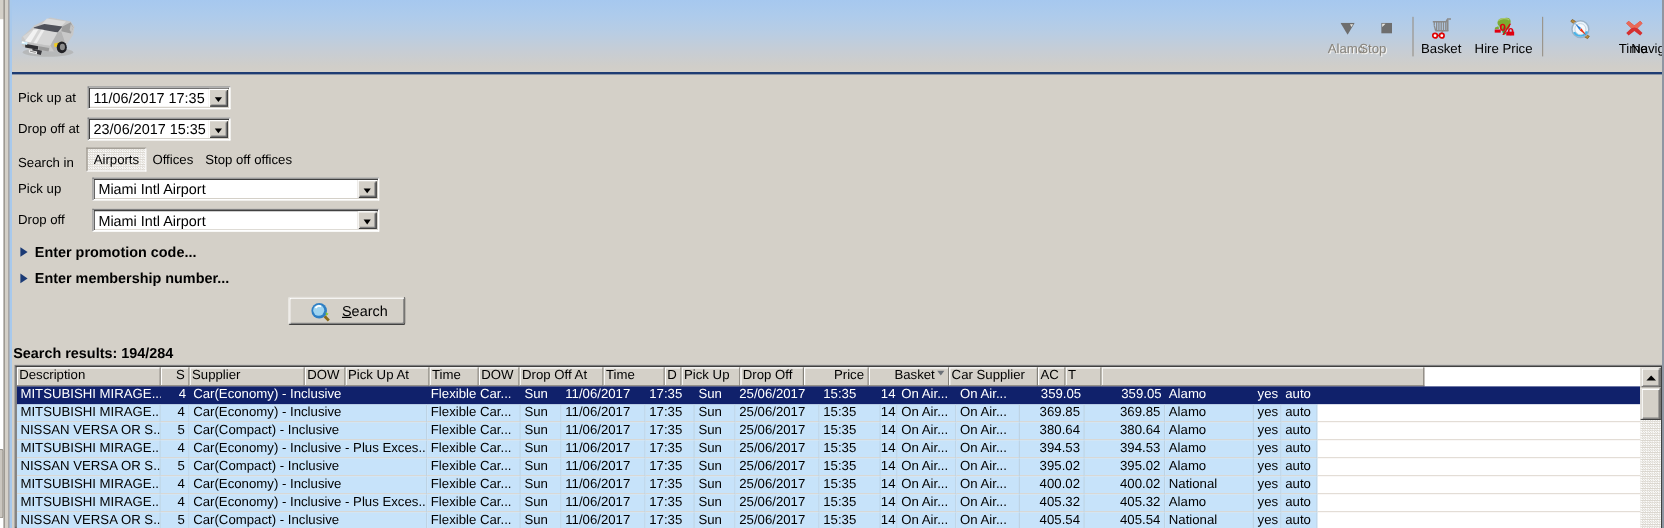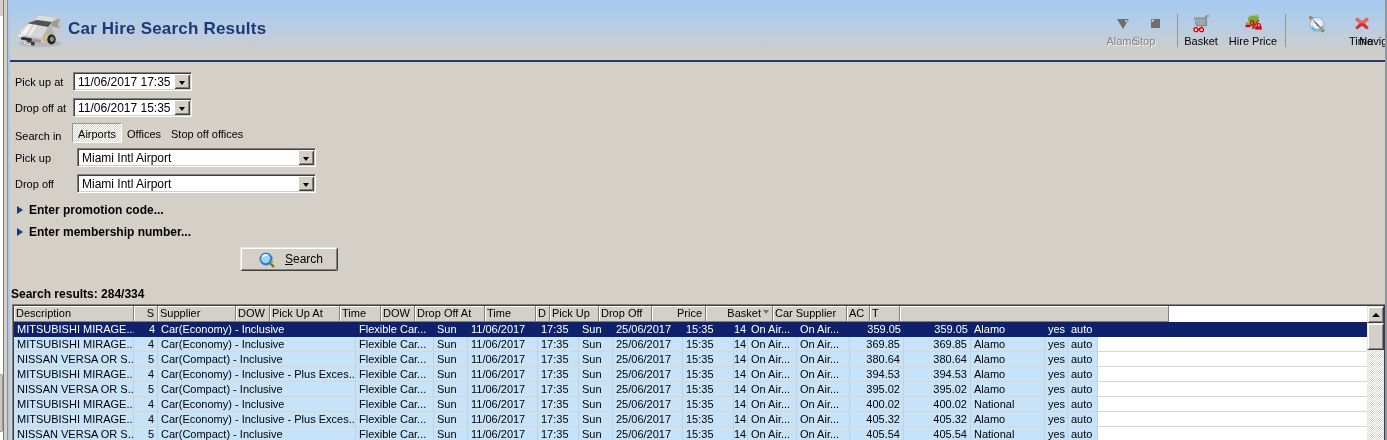--- a/index.html
+++ b/index.html
@@ -97,21 +97,20 @@
 <polygon points="3.4,22.5 5.5,22.9 5.3,24 3.2,23.6" fill="#ffffff"></polygon>
 <polygon points="30,24.2 37,22.8 37.5,26 30.5,27.4" fill="#f0cc20"></polygon>
 <polygon points="17.5,26.6 26,28 25.5,31 17,29.4" fill="#9a9a9a"></polygon>
 <ellipse cx="36.5" cy="27.5" rx="4.2" ry="4.9" fill="#222226"></ellipse>
 <ellipse cx="37" cy="27.2" rx="2.1" ry="2.7" fill="#8c8c8c"></ellipse>
 <polygon points="12,28.5 20,30.2 19,33.8 12,32" fill="#3a3a3e"></polygon>
 <polygon points="9,29.5 16,31 15.7,33.2 9.2,31.7" fill="#ececec"></polygon>
 <path d="M10 30.6 L14.8 31.7" stroke="#777" stroke-width="0.7"></path>
 </svg>
 
-<div id="title">Car Hire Search Results</div>
 <svg class="a" style="left:1107px;top:19px" width="12" height="10" viewBox="0 0 12 10">
       <path d="M0 0 H12 L6 10 Z" fill="#6e6e6e"></path>
       <path d="M8 1.2 L10.6 1.2 L9.2 3.6 Z" fill="#e8e6e0"></path>
     </svg>
 <div class="tblbl tbdis" style="left:1088px;width:48px">Alamo</div>
 <svg class="a" style="left:1141px;top:19px" width="9" height="9" viewBox="0 0 9 9">
       <rect width="9" height="9" fill="#6e6e6e"></rect>
       <path d="M0.8 0.8 H3.6 L0.8 3.6 Z" fill="#ece9e3"></path>
     </svg>
 <div class="tblbl tbdis" style="left:1110px;width:48px">Stop</div>
@@ -159,21 +158,21 @@
 <path d="M2.2 0.4 L7 4.2 L11.8 0.4 L13.8 2.4 L9.6 6.5 L7 6 L4.4 6.5 L0.2 2.4 Z" fill="#e96a58"></path>
 </svg>
 <div class="tblbl" style="left:1328px;width:46px">Time</div>
 <div class="lbl" style="left:5px;top:76px">Pick up at</div>
 <div class="combo" style="left:63px;top:72px;width:119px;height:19px">
       <span class="tx">11/06/2017 17:35</span>
       <span class="btn"></span>
     </div>
 <div class="lbl" style="left:5px;top:102px">Drop off at</div>
 <div class="combo" style="left:63px;top:98px;width:119px;height:19px">
-      <span class="tx">11/06/2017 15:35</span>
+      <span class="tx">23/06/2017 15:35</span>
       <span class="btn"></span>
     </div>
 <div class="lbl" style="left:5px;top:130px">Search in</div>
 <div id="tabsel">Airports</div>
 <div class="flat" style="left:117px">Offices</div>
 <div class="flat" style="left:161px">Stop off offices</div>
 <div class="lbl" style="left:5px;top:152px">Pick up</div>
 <div class="combo" style="left:67px;top:148px;width:239px;height:19px">
       <span class="tx">Miami Intl Airport</span>
       <span class="btn"></span>
@@ -190,28 +189,28 @@
 <div id="searchbtn">
 <svg class="a" style="left:17px;top:3px" width="18" height="18" viewBox="0 0 18 18">
 <circle cx="8" cy="8" r="6.5" fill="#2e7fc4"></circle>
 <circle cx="7.6" cy="7.6" r="4.6" fill="#9fd4f0"></circle>
 <path d="M5 5.8 A3.4 3.4 0 0 1 9.6 4.4" stroke="#fff" stroke-width="1.6" fill="none"></path>
 <path d="M12.5 12.5 L16 16" stroke="#8a6a1a" stroke-width="2.4"></path>
 <path d="M13.2 9.2 L15.8 10.4 L14 12.4 Z" fill="#8ac82a"></path>
 </svg>
 <span><u>S</u>earch</span>
 </div>
-<div id="sres">Search results: 284/334</div>
+<div id="sres">Search results: 194/284</div>
 <div id="tblout">
       <div id="tblin">
         <div id="tbl">
           <div class="hrow">
             <span class="hc" style="width:120px">Description</span>
             <span class="hc r" style="width:24px">S</span>
-            <span class="hc" style="width:78px">Supplier</span>
+            <span class="hc" style="width:96px">Supplier</span>
             <span class="hc" style="width:34px">DOW</span>
             <span class="hc" style="width:70px">Pick Up At</span>
             <span class="hc" style="width:41px">Time</span>
             <span class="hc" style="width:34px">DOW</span>
             <span class="hc" style="width:70px">Drop Off At</span>
             <span class="hc" style="width:51px">Time</span>
             <span class="hc r" style="width:14px">D</span>
             <span class="hc" style="width:49px">Pick Up</span>
             <span class="hc" style="width:53px">Drop Off</span>
             <span class="hc r" style="width:54px">Price</span>

